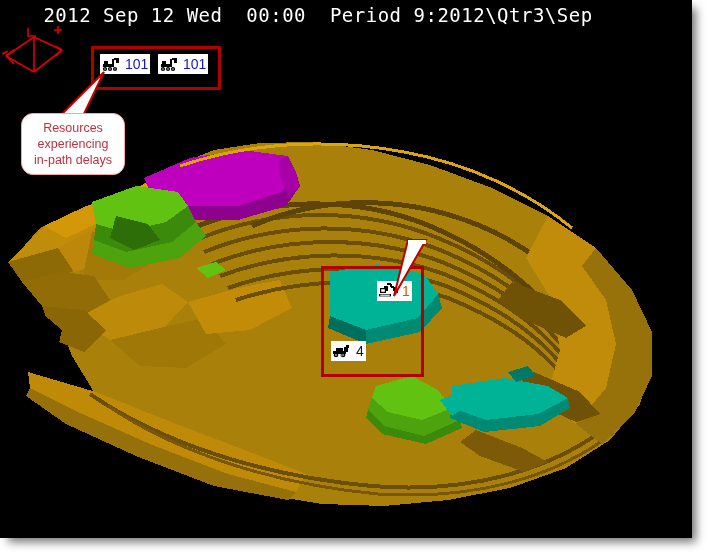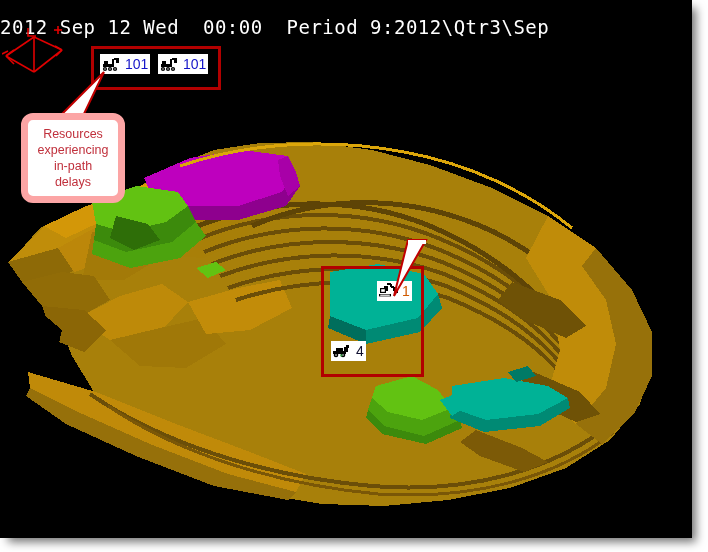--- a/index.html
+++ b/index.html
@@ -29,27 +29,27 @@
     overflow: hidden;
     box-shadow: 6px 6px 9px -2px rgba(0,0,0,0.55);
   }
 
   
   #sim-title {
     position: absolute;
     left: 0;
     top: 4px;
     width: 636px;
+    text-align: center;
     color: #ffffff;
     font-family: "DejaVu Sans Mono", "Liberation Mono", monospace;
     font-size: 19px;
     letter-spacing: 0.5px;
     white-space: pre;
     z-index: 40;
-    margin-top: 12px;
   }
 
   
   #terrain {
     position: absolute;
     left: 0;
     top: 0;
     width: 692px;
     height: 538px;
     z-index: 5;
@@ -113,21 +113,21 @@
 
   #chip-truck-a { left: 100px; top: 54px; }
   #chip-truck-b { left: 158px; top: 54px; }
   #chip-shovel  { left: 377px; top: 281px; }
   #chip-loader  { left: 331px; top: 341px; }
 
   
   .callout {
     position: absolute;
     background: #ffffff;
-    border: 7px solid #fca5a5;
+    border: 1px solid #fca5a5;
     border-radius: 12px;
     color: #C0303C;
     font-family: "Liberation Sans", sans-serif;
     font-size: 12.5px;
     line-height: 1.28;
     text-align: center;
     padding: 6px 8px;
     z-index: 60;
     box-sizing: border-box;
   }

